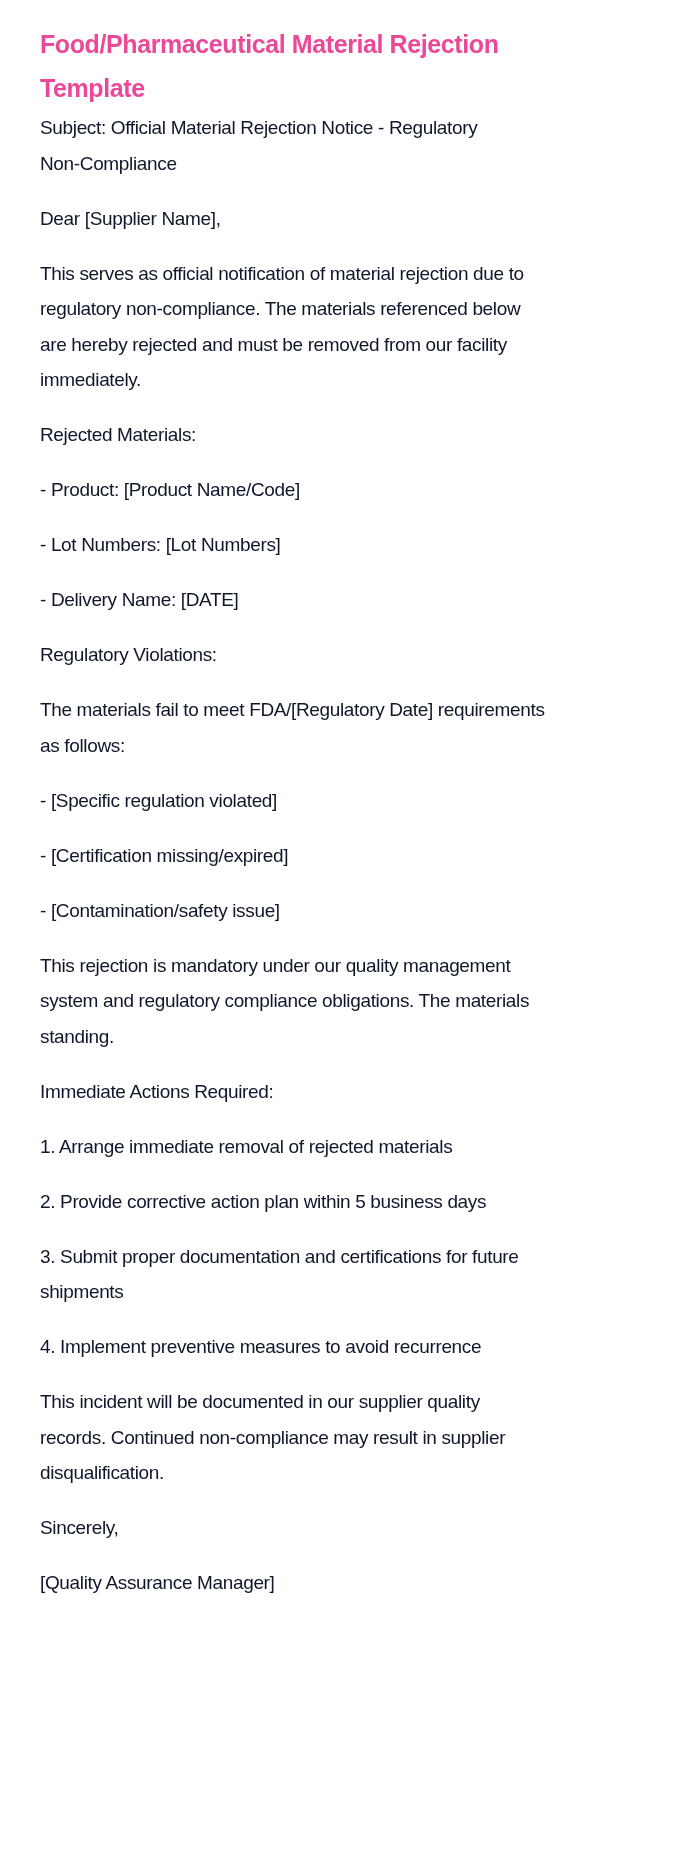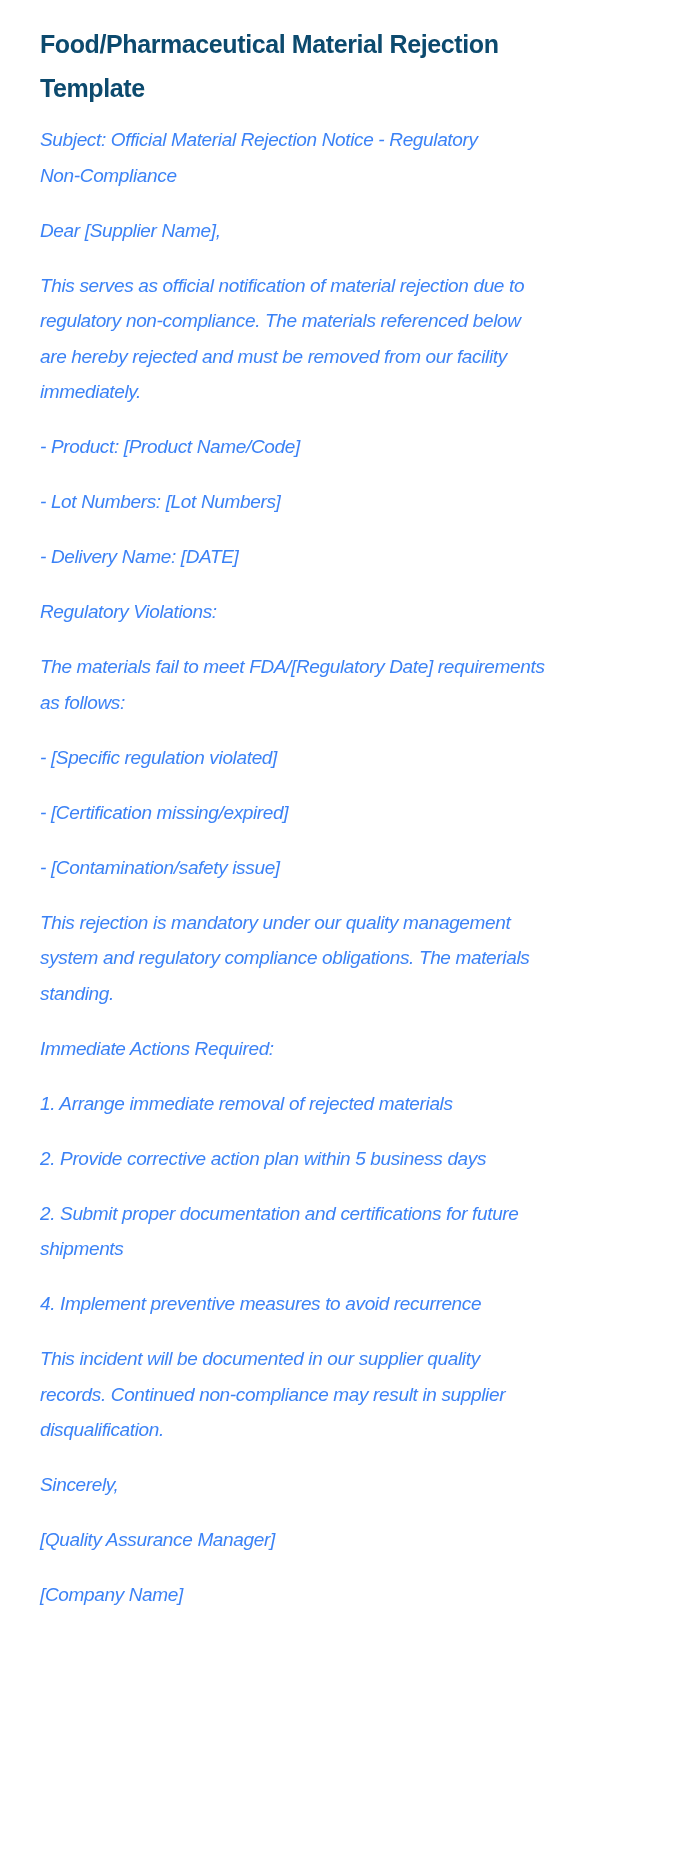--- a/index.html
+++ b/index.html
@@ -18,35 +18,34 @@
   .doc {
     position: absolute;
     left: 40px;
     top: 22px;
     width: 630px;
   }
   .title {
     font-size: 25px;
     font-weight: bold;
     line-height: 44px;
-    margin: 0 0 12px 0;
+    margin: 0 0 0 0;
     letter-spacing: -0.4px;
-    color: #0c4a6e;
+    color: #ec4899;
   }
   .title .line, .para .line {
     display: block;
     white-space: nowrap;
   }
   .para {
     font-size: 19px;
     line-height: 35.5px;
     margin: 0 0 19.5px 0;
     letter-spacing: -0.35px;
-    color: #3b82f6;
-    font-style: italic;
+    color: #0f172a;
   }
   .subject { margin-top: 0; }
 </style>
 </head>
 <body>
 
 <div class="doc">
 
   <h1 class="title">
     <span class="line">Food/Pharmaceutical Material Rejection</span>
@@ -62,20 +61,23 @@
     <span class="line">Dear [Supplier Name],</span>
   </p>
 
   <p class="para">
     <span class="line">This serves as official notification of material rejection due to</span>
     <span class="line">regulatory non-compliance. The materials referenced below</span>
     <span class="line">are hereby rejected and must be removed from our facility</span>
     <span class="line">immediately.</span>
   </p>
 
+  <p class="para">
+    <span class="line">Rejected Materials:</span>
+  </p>
   <p class="para">
     <span class="line">- Product: [Product Name/Code]</span>
   </p>
   <p class="para">
     <span class="line">- Lot Numbers: [Lot Numbers]</span>
   </p>
   <p class="para">
     <span class="line">- Delivery Name: [DATE]</span>
   </p>
 
@@ -105,36 +107,33 @@
   <p class="para">
     <span class="line">Immediate Actions Required:</span>
   </p>
   <p class="para">
     <span class="line">1. Arrange immediate removal of rejected materials</span>
   </p>
   <p class="para">
     <span class="line">2. Provide corrective action plan within 5 business days</span>
   </p>
   <p class="para">
-    <span class="line">2. Submit proper documentation and certifications for future</span>
+    <span class="line">3. Submit proper documentation and certifications for future</span>
     <span class="line">shipments</span>
   </p>
   <p class="para">
     <span class="line">4. Implement preventive measures to avoid recurrence</span>
   </p>
 
   <p class="para">
     <span class="line">This incident will be documented in our supplier quality</span>
     <span class="line">records. Continued non-compliance may result in supplier</span>
     <span class="line">disqualification.</span>
   </p>
 
   <p class="para">
     <span class="line">Sincerely,</span>
   </p>
   <p class="para">
     <span class="line">[Quality Assurance Manager]</span>
   </p>
-  <p class="para">
-    <span class="line">[Company Name]</span>
-  </p>
 
 </div>
 
 </body></html>

